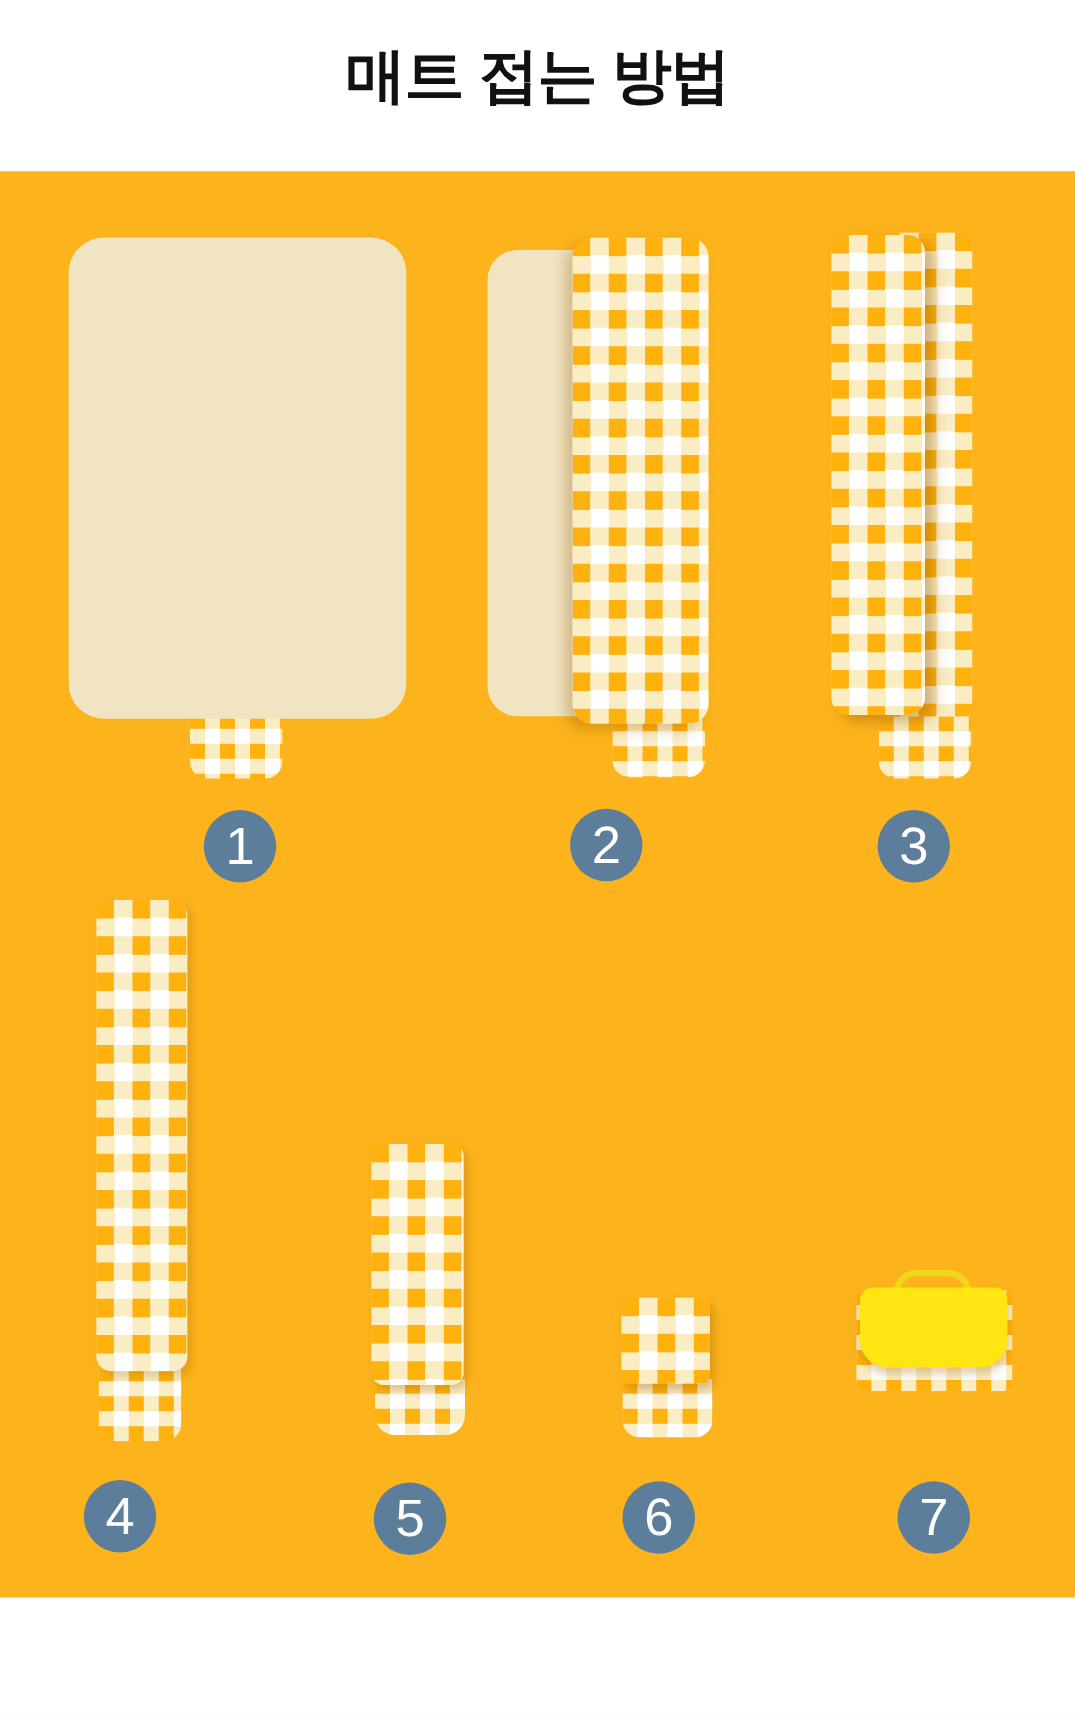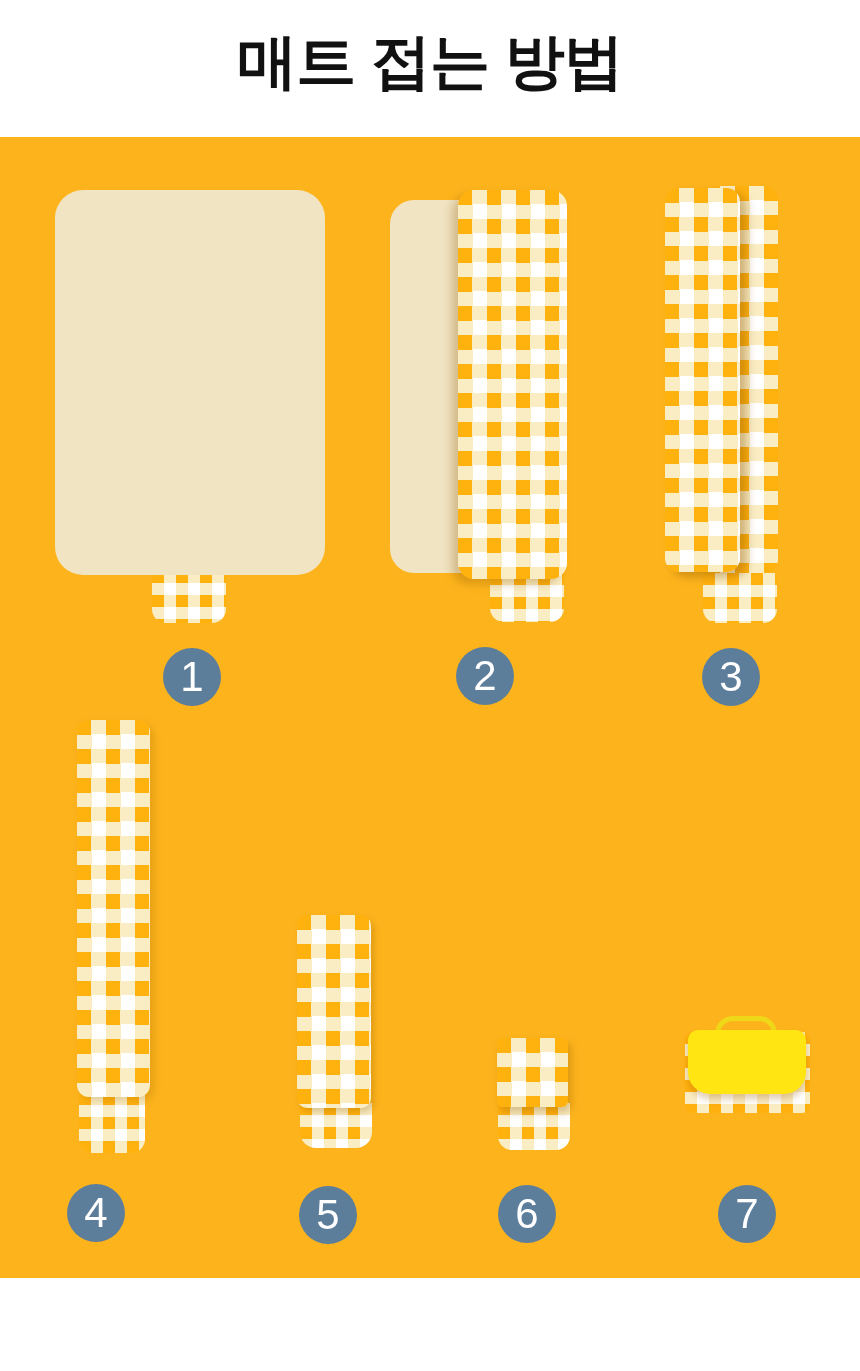--- a/index.html
+++ b/index.html
@@ -12,21 +12,21 @@
     font-family: "Liberation Sans", sans-serif;
   }
   
   .header {
     position: absolute; left: 0; top: 0; width: 860px; height: 137px;
     background: #ffffff;
     display: flex; align-items: center; justify-content: center;
   }
   .title {
     color: var(--title-text, #111);
-    font-size: 60px;
+    font-size: 48px;
     font-weight: 800;
     letter-spacing: -1px;
     line-height: 1;
     padding-bottom: 14px;
   }
   
   .panel {
     position: absolute; left: 0; top: 137px; width: 860px; height: 1141px;
     background: var(--panel-background, #FDB41C);
   }

